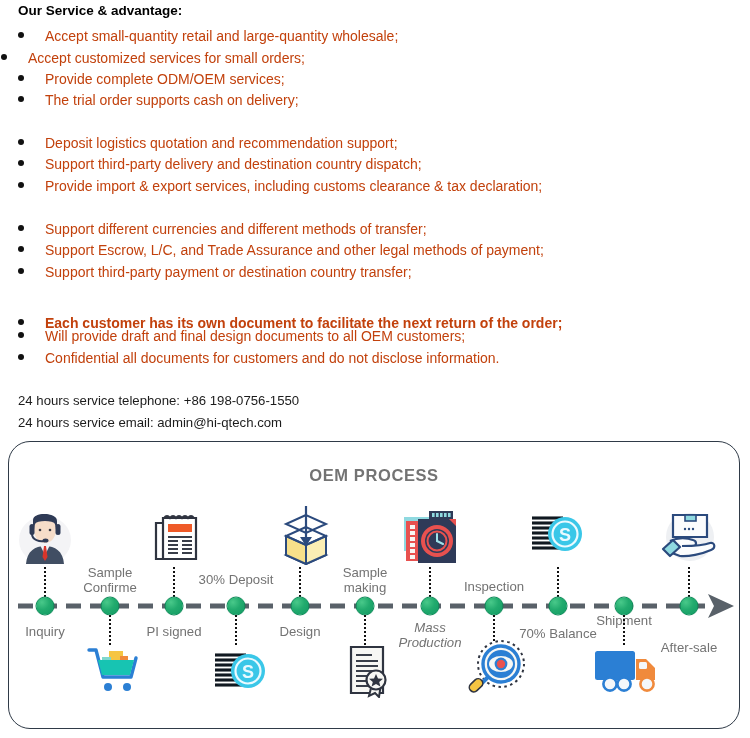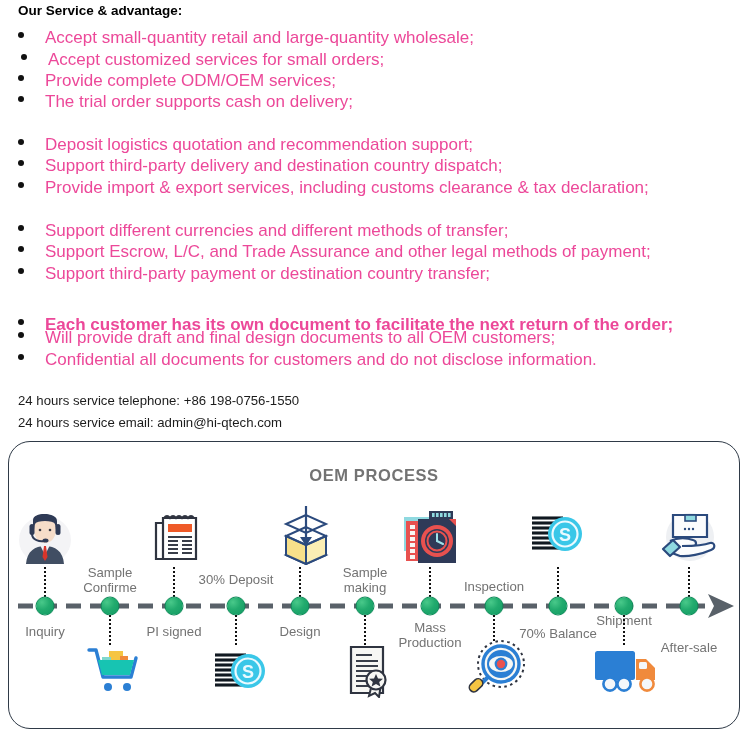--- a/index.html
+++ b/index.html
@@ -10,21 +10,21 @@
     color:#1a1a1a;
     -webkit-font-smoothing:antialiased;
   }
   .service-block{position:absolute;left:0;top:0;width:750px;}
   .svc-title{
     position:absolute;left:18px;top:3px;
     font-size:13.5px;font-weight:bold;color:#000;letter-spacing:0;
   }
   ul.bullets{list-style:none;margin:0;padding:0;}
   li.bullet{
-    position:absolute;font-size:17px;color:#ec4899;
+    position:absolute;font-size:14px;color:#c2410c;
     white-space:nowrap;line-height:1;
   }
   li.bullet .dot{
     position:absolute;left:-27px;top:3px;
     width:6px;height:6px;border-radius:50%;background:#111;
   }
   .contact-line{
     position:absolute;left:18px;font-size:13.2px;color:#1c1c1c;white-space:nowrap;text-align:center;
   }
 
@@ -64,21 +64,21 @@
   .ic{display:block;}
 </style>
 </head>
 <body>
 
 <div class="service-block">
   <div class="svc-title">Our Service &amp; advantage:</div>
 
   <ul class="bullets">
     <li class="bullet" style="left:45px;top:29px;"><span class="dot"></span><span>Accept small-quantity retail and large-quantity wholesale;</span></li>
-    <li class="bullet" style="left:48px;top:51px;"><span class="dot"></span><span>Accept customized services for small orders;</span></li>
+    <li class="bullet" style="left:28px;top:51px;"><span class="dot"></span><span>Accept customized services for small orders;</span></li>
     <li class="bullet" style="left:45px;top:72px;"><span class="dot"></span><span>Provide complete ODM/OEM services;</span></li>
     <li class="bullet" style="left:45px;top:93px;"><span class="dot"></span><span>The trial order supports cash on delivery;</span></li>
   </ul>
 
   <ul class="bullets">
     <li class="bullet" style="left:45px;top:136px;"><span class="dot"></span><span>Deposit logistics quotation and recommendation support;</span></li>
     <li class="bullet" style="left:45px;top:157px;"><span class="dot"></span><span>Support third-party delivery and destination country dispatch;</span></li>
     <li class="bullet" style="left:45px;top:179px;"><span class="dot"></span><span>Provide import &amp; export services, including customs clearance &amp; tax declaration;</span></li>
   </ul>
 
@@ -246,21 +246,21 @@
     <path d="M49 14 L56 14 L56 21 Z" fill="#e8514f"></path>
     <circle cx="37" cy="36" r="16" fill="#e8514f"></circle>
     <circle cx="37" cy="36" r="12" fill="#2e3a58"></circle>
     <circle cx="37" cy="36" r="9.5" fill="none" stroke="#e8514f" stroke-width="2"></circle>
     <line x1="37" y1="36" x2="37" y2="29" stroke="#9fe3ea" stroke-width="2" stroke-linecap="round"></line>
     <line x1="37" y1="36" x2="43" y2="39" stroke="#9fe3ea" stroke-width="2" stroke-linecap="round"></line>
   </svg>
 </div>
 <div class="tl-stem" style="left:430px;top:567px;height:30px;"></div>
 <div class="tl-dot" style="left:430px;top:606px;"></div>
-<div class="tl-label" style="left:430px;top:620px;">Mass<br>Production</div>
+<div class="tl-label" style="left:430px;top:620px;font-style:italic;">Mass<br>Production</div>
 
 <div class="tl-label" style="left:494px;top:579px;">Inspection</div>
 <div class="tl-dot" style="left:494px;top:606px;"></div>
 <div class="tl-stem" style="left:494px;top:615px;height:26px;"></div>
 <div class="icon-wrap" style="left:497px;top:640px;">
   <svg class="ic" width="58" height="58" viewBox="0 0 58 58">
     <circle cx="33" cy="24" r="23" fill="none" stroke="#2f3440" stroke-width="2" stroke-dasharray="2.5 3.5"></circle>
     <circle cx="33" cy="24" r="18" fill="#f7f7f4" stroke="#2b7fd4" stroke-width="3.4"></circle>
     <circle cx="33" cy="24" r="14" fill="#2b7fd4"></circle>
     <ellipse cx="33" cy="24" rx="12" ry="8" fill="#f7f7f4"></ellipse>

